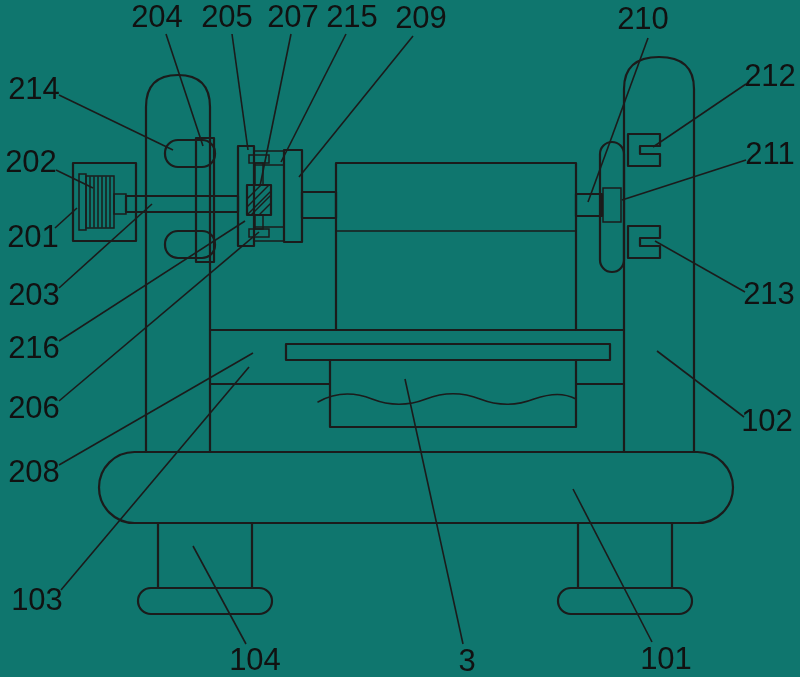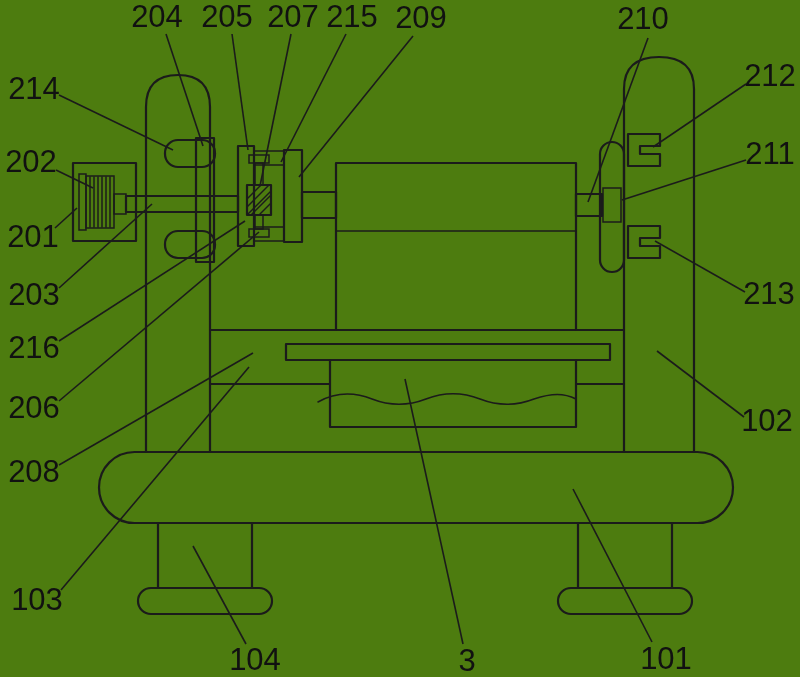--- a/index.html
+++ b/index.html
@@ -9,21 +9,21 @@
   svg{display:block;}
   .outline{stroke:var(--stroke);stroke-width:2.2;fill:none;stroke-linecap:round;stroke-linejoin:round;}
   .thin{stroke:var(--stroke);stroke-width:1.5;fill:none;stroke-linecap:round;}
   .leader{stroke:var(--stroke);stroke-width:1.6;fill:none;}
   .ref-label{font-family:"Liberation Sans",sans-serif;font-size:31px;fill:#111111;
              text-anchor:middle;dominant-baseline:central;}
 </style>
 </head>
 <body>
 
-<div class="stage" style="background: #4d7c0f;">
+<div class="stage" style="background: #0f766e;">
   <svg viewBox="0 0 800 677" width="800" height="677">
 
     <g>
 
       <rect class="outline" x="99" y="452" width="634" height="71" rx="35.5"></rect>
 
       <g>
         <line class="outline" x1="158" y1="523" x2="158" y2="588"></line>
         <line class="outline" x1="252" y1="523" x2="252" y2="588"></line>
         <rect class="outline" x="138" y="588" width="134" height="26" rx="13"></rect>

